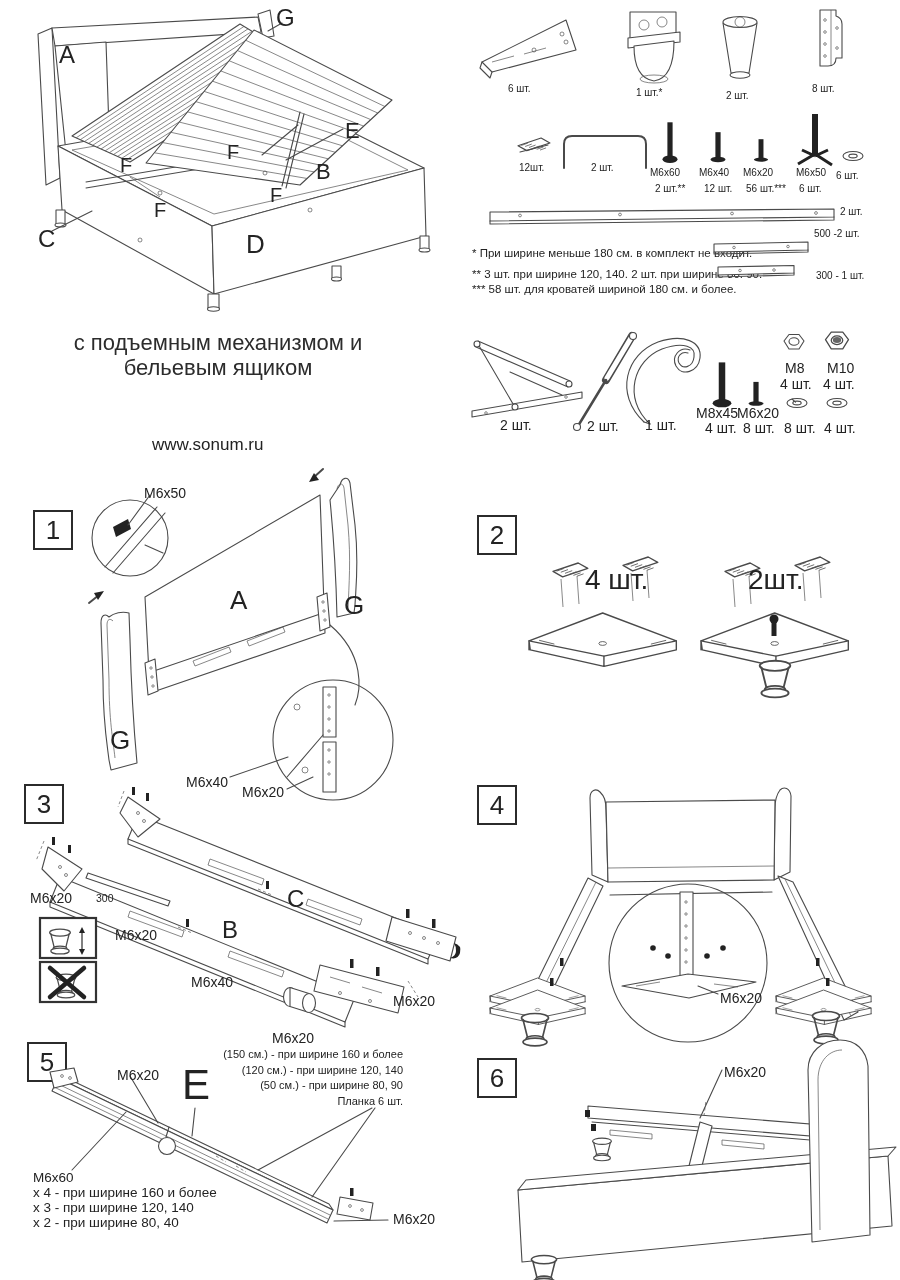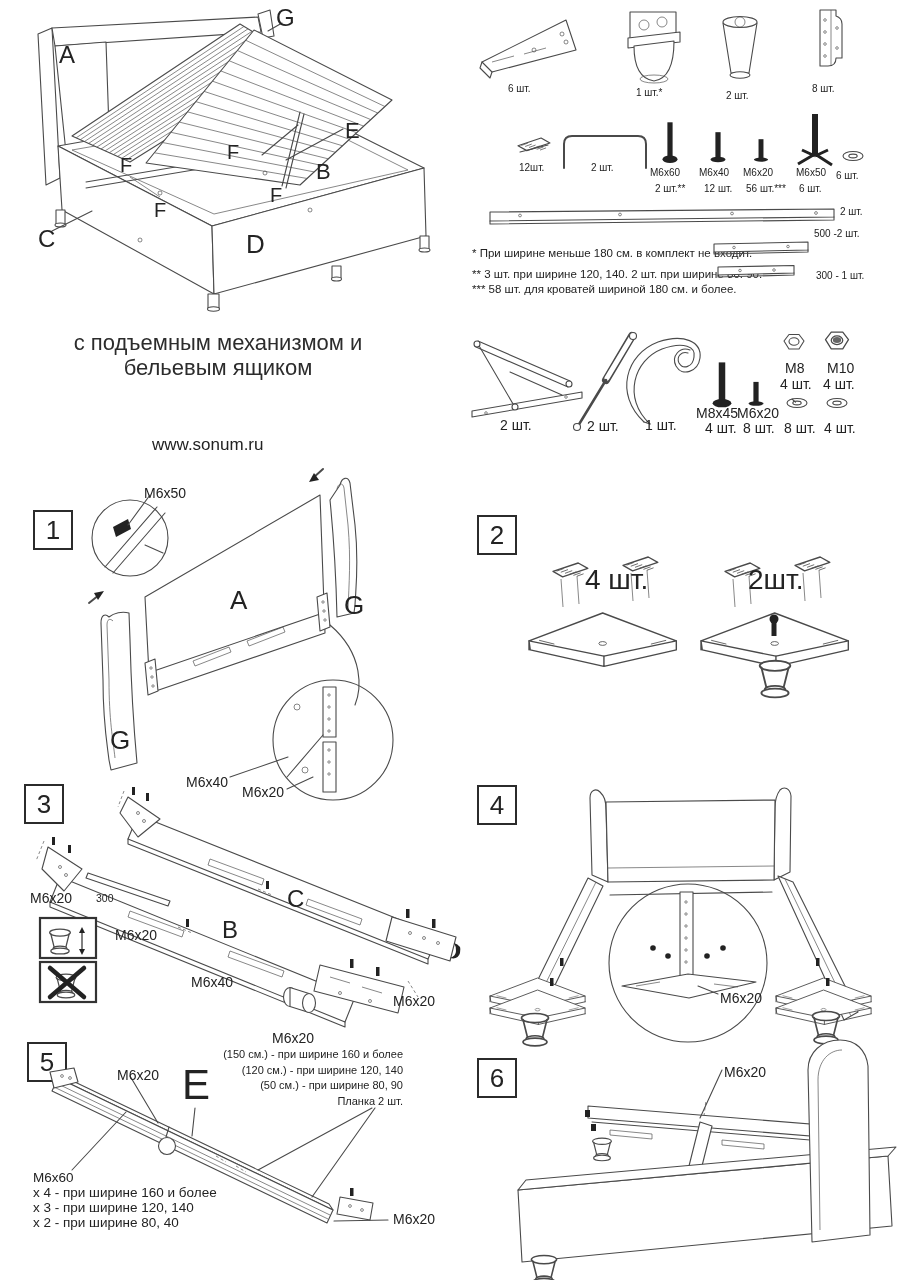--- a/index.html
+++ b/index.html
@@ -501,21 +501,21 @@
     <path class="ln" d="M352,78 L238,140 M355,78 L292,167"></path>
     <path class="ln" d="M52,140 L106,82"></path>
     <path class="ln" d="M368,190 L314,191"></path>
   </svg>
   <div class="lb f14" style="left:117px;top:1068px">M6x20</div>
   <div class="lb f42" style="left:182px;top:1062px">Е</div>
   <div class="optblock">
     <div>(150 см.) - при ширине 160 и более</div>
     <div>(120 см.) - при ширине 120, 140</div>
     <div>(50 см.) - при ширине 80, 90</div>
-    <div>Планка 2 шт.</div>
+    <div>Планка 6 шт.</div>
   </div>
   <div class="boltnote">
     <div>M6x60</div>
     <div>х 4 - при ширине 160 и более</div>
     <div>х 3 - при ширине 120, 140</div>
     <div>х 2 - при ширине 80, 40</div>
   </div>
   <div class="lb f14" style="left:393px;top:1212px">M6x20</div>
 
   <div class="stepbox" style="left:477px;top:1058px">6</div>

